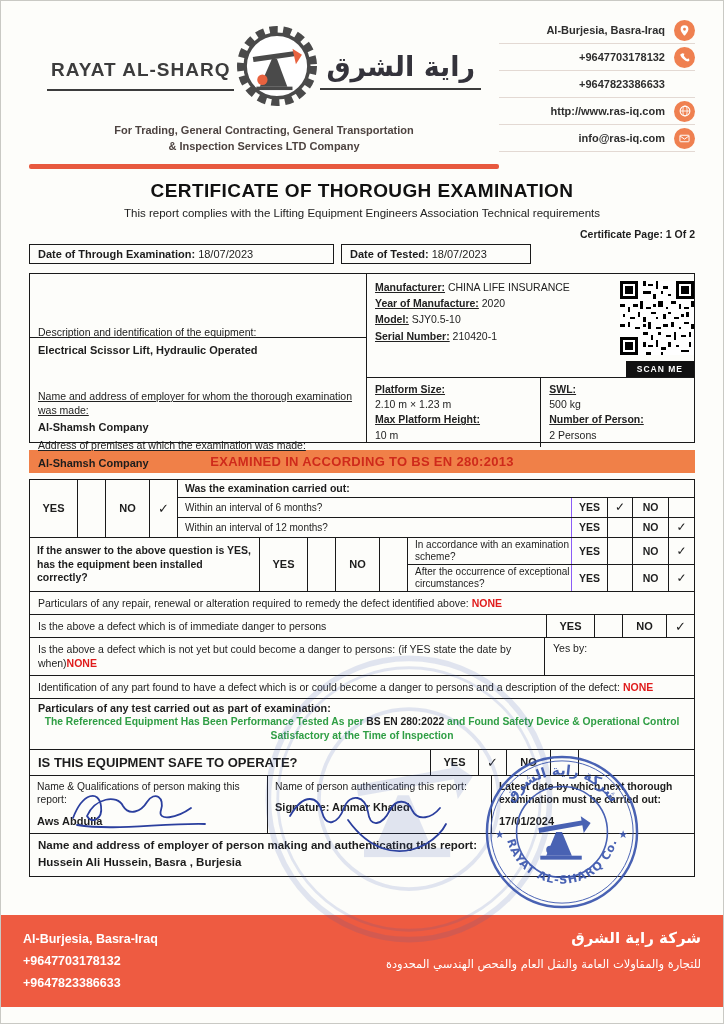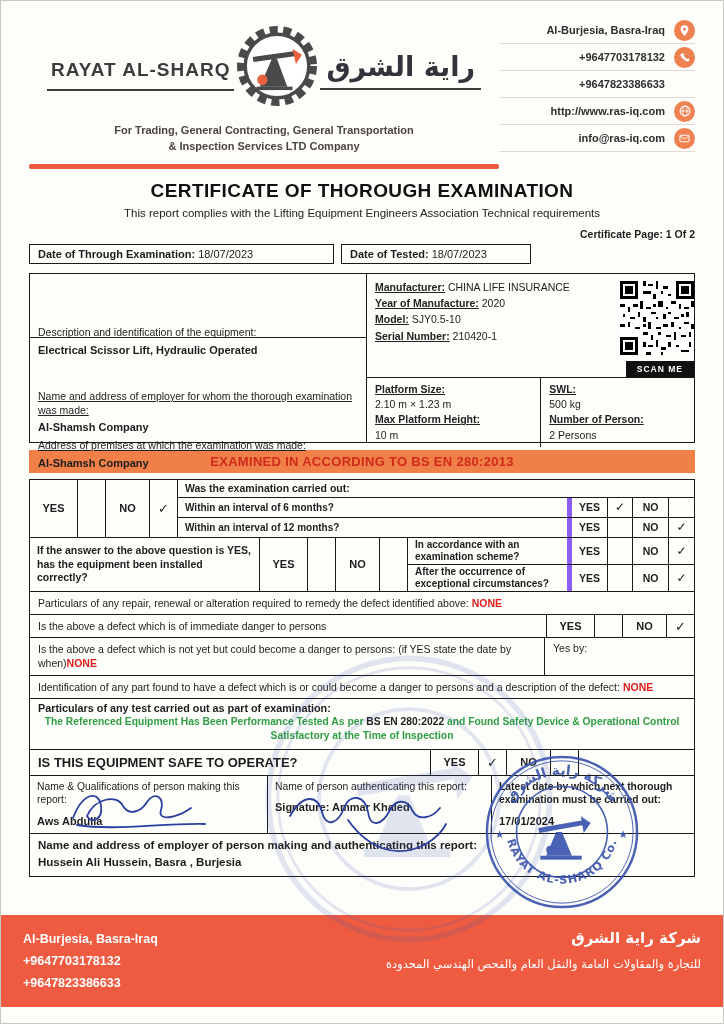--- a/index.html
+++ b/index.html
@@ -73,21 +73,21 @@
           justify-content:center; border-right:1px solid #1a1a1a; }
   .c-no { width:44px; }
   .c-mk { width:28px; font-size:13px; display:flex; align-items:center; justify-content:center;
           border-right:1px solid #1a1a1a; }
   .c-right { flex:1; display:flex; flex-direction:column; }
   .cr-head { height:18px; border-bottom:1px solid #1a1a1a; font-size:10.5px; font-weight:bold;
              display:flex; align-items:center; padding-left:7px; }
   .cr-row { display:flex; flex:1; border-bottom:1px solid #1a1a1a; }
   .c-right .cr-row:last-child { border-bottom:none; }
   .cr-q { flex:1; font-size:10px; display:flex; align-items:center; padding-left:7px;
-          border-right:5px solid #8b5cf6; white-space:nowrap; overflow:hidden;font-weight:bold; }
+          border-right:1px solid #8b5cf6; white-space:nowrap; overflow:hidden; }
   .cr-yn { width:36px; font-size:10.5px; font-weight:bold; display:flex; align-items:center;
            justify-content:center; border-right:1px solid #1a1a1a; }
   .cr-mk { width:25px; font-size:12px; display:flex; align-items:center; justify-content:center;
            border-right:1px solid #1a1a1a; }
   .cr-mk:last-child { border-right:none; }
   .rowA { height:58px; } .rowB { height:54px; }
   .bold-q { font-weight:bold; }
   .ft { flex:1; padding:4px 8px; font-size:10.5px; line-height:1.35; }
   .bl { border-left:1px solid #1a1a1a; border-right:none; }
   .red { color:#e01b1b; font-weight:bold; }

